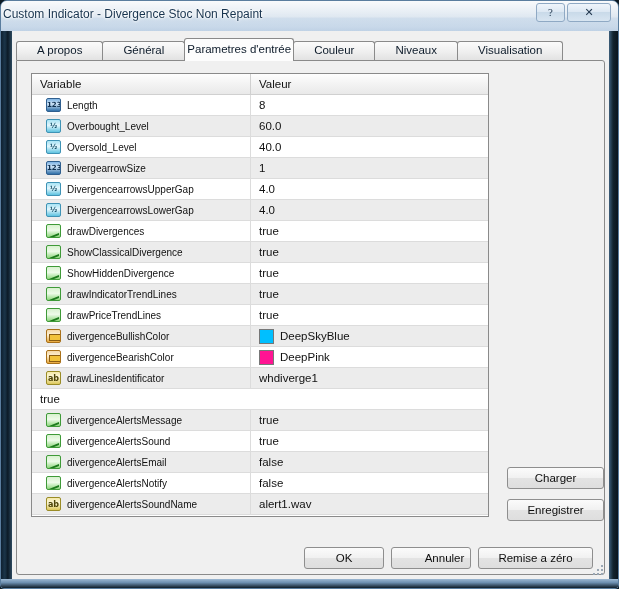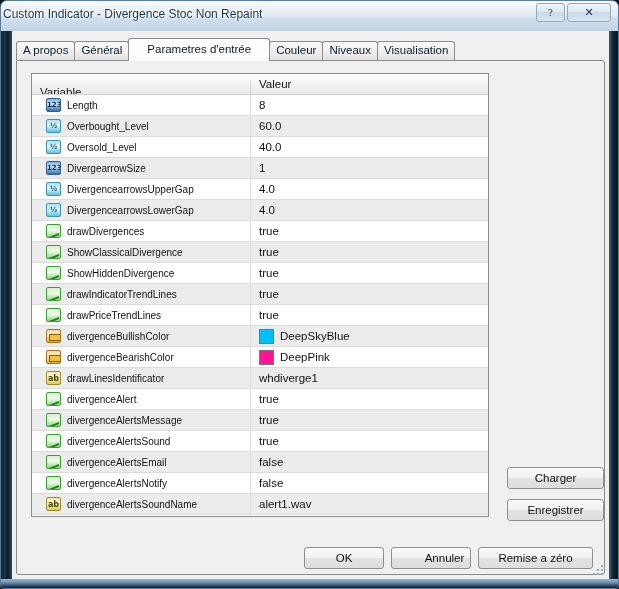--- a/index.html
+++ b/index.html
@@ -88,40 +88,40 @@
     position: absolute;
     left: 4px; top: 7px;
     height: 22px;
     display: flex;
     align-items: flex-end;
     z-index: 3;
   }
   .tab {
     box-sizing: border-box;
     height: 19px;
-    padding: 0 6px;
+    padding: 0 20px;
     margin-right: -1px;
     line-height: 17px;
     font-size: 11.5px;
     color: #0d1b2a;
     background: linear-gradient(to bottom, #fbfbfb 0%, #efefef 55%, #e2e2e2 100%);
     border: 1px solid #8a8a8a;
     border-bottom: none;
     border-radius: 3px 3px 0 0;
     white-space: nowrap;
   }
   .tab.active {
     height: 23px;
     line-height: 21px;
     background: #fdfdfd;
     border-color: #8a8a8a;
     position: relative;
     z-index: 4;
     margin-bottom: -1px;
-    padding: 0 18px;
+    padding: 0 2px;
   }
 
   #tabpanel {
     position: absolute;
     left: 4px; top: 29px; right: 4px; bottom: 4px;
     box-sizing: border-box;
     background: #f0f0f0;
     border: 1px solid #8a8a8a;
     border-radius: 0 3px 3px 3px;
   }
@@ -145,21 +145,21 @@
   }
   .hcell {
     box-sizing: border-box;
     font-size: 11.5px;
     color: #111;
     line-height: 20px;
     padding-left: 8px;
     overflow: hidden;
     white-space: nowrap;
   }
-  .hcell.var { width: 219px; border-right: 1px solid #d0d0d0; margin-top: 8px; }
+  .hcell.var { width: 219px; border-right: 1px solid #d0d0d0; }
   .hcell.val { flex: 1; }
 
   .row {
     display: flex;
     height: 21px;
     box-sizing: border-box;
     border-bottom: 1px solid #dcdcdc;
     background: #ffffff;
   }
   .row.alt { background: #ececec; }
@@ -428,24 +428,20 @@
               </div>
             </div>
             <div class="row alt">
               <div class="cell-var">
                 <span class="ticon str">ab</span>
                 <span class="vname">drawLinesIdentificator</span>
               </div>
               <div class="cell-val">whdiverge1</div>
             </div>
             <div class="row">
-              <div class="cell-var">
-                <span class="ticon bool"></span>
-                <span class="vname">divergenceAlert</span>
-              </div>
               <div class="cell-val">true</div>
             </div>
             <div class="row alt">
               <div class="cell-var">
                 <span class="ticon bool"></span>
                 <span class="vname">divergenceAlertsMessage</span>
               </div>
               <div class="cell-val">true</div>
             </div>
             <div class="row">

